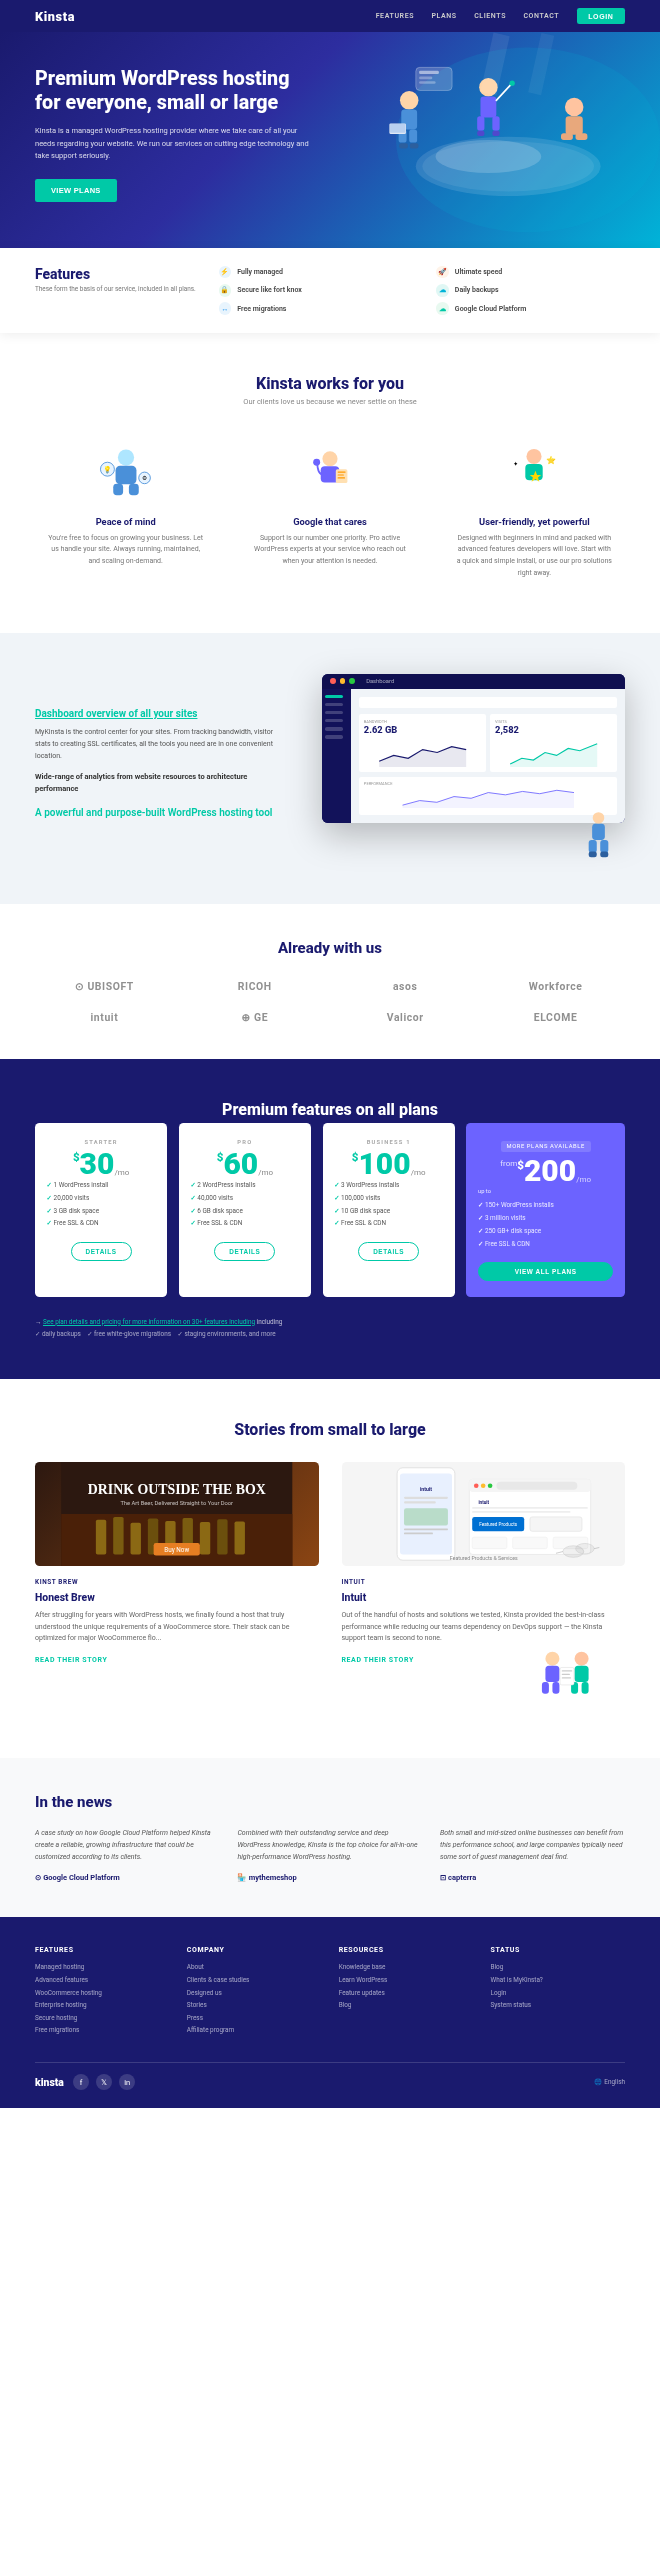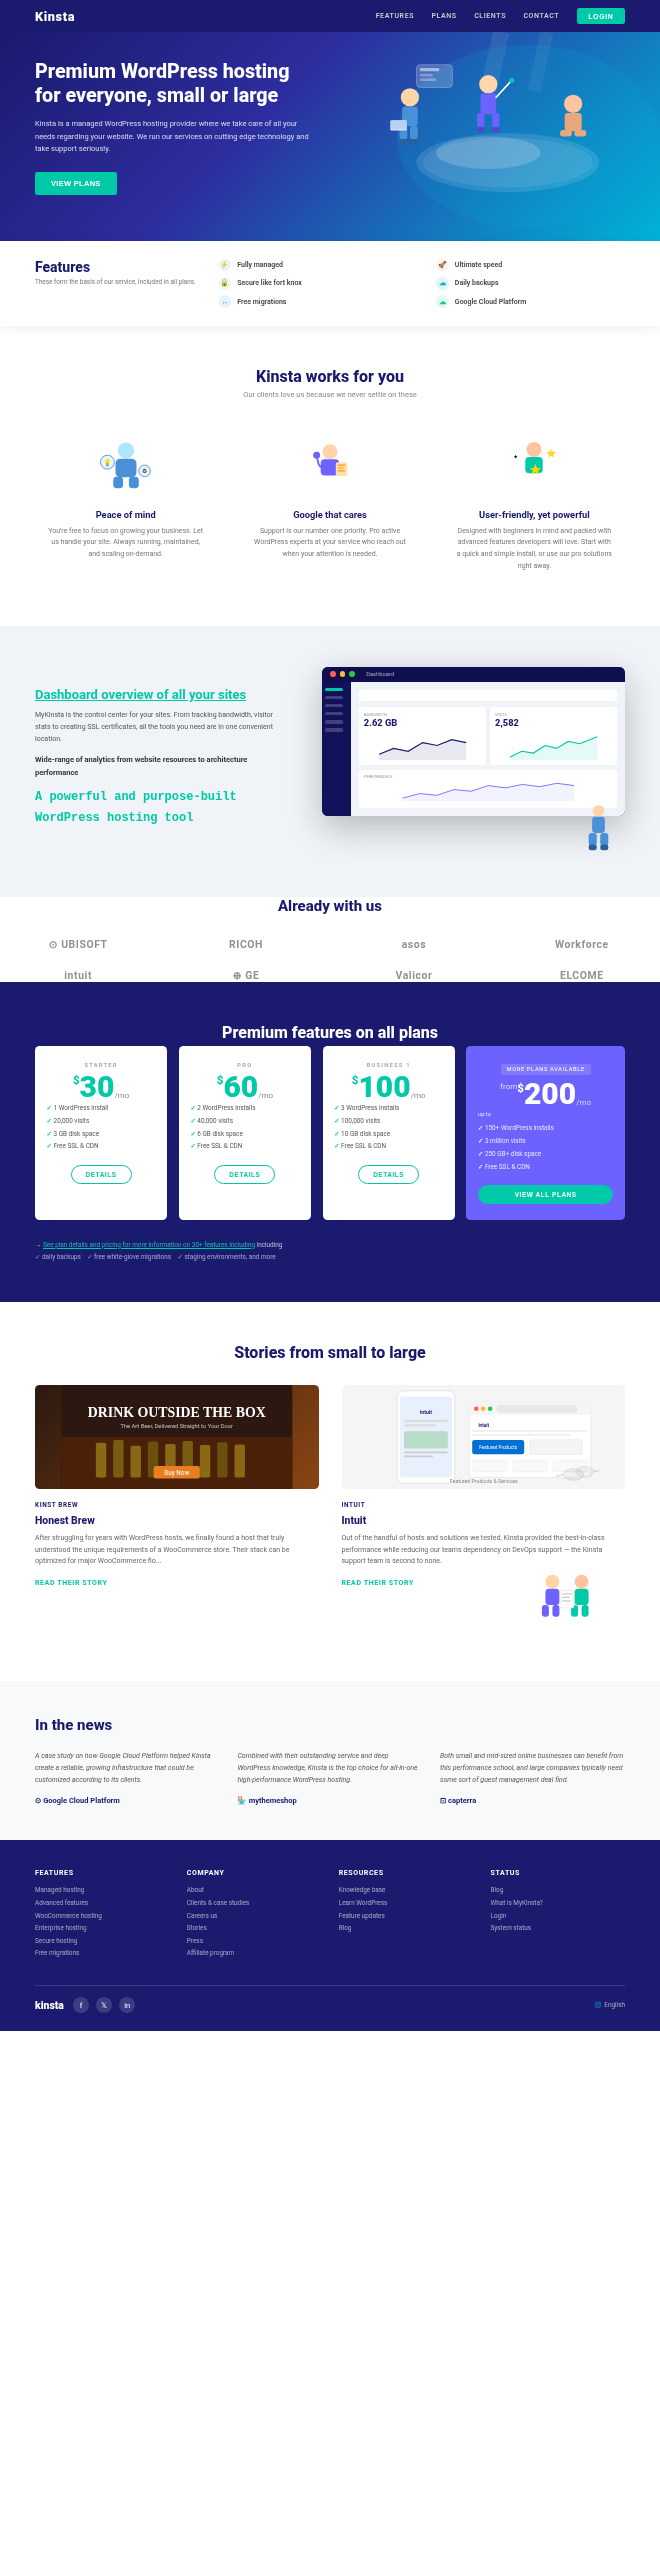--- a/index.html
+++ b/index.html
@@ -27,21 +27,21 @@
       font-weight: 700;
       letter-spacing: 0.6px;
       text-transform: uppercase;
       cursor: pointer;
       border: none;
     }
 
     
     .hero {
       background: linear-gradient(135deg, #1a1a6e 0%, #2d2d9f 40%, #00b4d8 100%);
-      padding: 28px 35px 46px;
+      padding: 35px 35px 46px;
       position: relative;
       overflow: hidden;
       min-height: 197px;
     }
     .hero-content { max-width: 278px; position: relative; z-index: 2; }
     .hero h1 { color: #fff; font-size: 19.7px; font-weight: 800; line-height: 1.2; margin-bottom: 10.4px; }
     .hero p { color: rgba(255,255,255,0.82); font-size: 7.5px; line-height: 1.7; margin-bottom: 16px; }
     .btn-primary {
       background: #00c9a7;
       color: #fff;
@@ -94,34 +94,35 @@
     
     .mykinsta-section {
       background: #f0f4f8;
       padding: 41px 35px;
       display: flex;
       align-items: center;
       gap: 35px;
     }
     .mykinsta-content { flex: 1; }
     .mykinsta-content h2 { font-size: 18.5px; font-weight: 800; color: #1a1a6e; line-height: 1.2; margin-bottom: 11.6px; }
-    .mykinsta-link { color: #00c9a7; font-size: 13px; font-weight: 700; text-decoration: underline; margin-bottom: 8px; display: block; }
+    .mykinsta-link { color: #00c9a7; font-size: 10px; font-weight: 700; text-decoration: underline; margin-bottom: 8px; display: block; }
     .mykinsta-content p { font-size: 7px; color: #555; line-height: 1.7; margin-bottom: 8px; }
     .mykinsta-content .bold-text { font-weight: 700; font-size: 7.5px; color: #333; margin-bottom: 8px; }
-    .mykinsta-content .tag-text { color: #00c9a7; font-size: 12px; font-weight: 600; font-family: Liberation Mono, monospace; }
+    .mykinsta-content .tag-text { color: #00c9a7; font-size: 10px; font-weight: 600; }
     .mykinsta-screenshot { flex: 1.2; }
     .dashboard-mockup {
       background: #1a1a6e;
       border-radius: 5.8px;
       overflow: hidden;
       box-shadow: 0 11.6px 35px rgba(0,0,0,0.25);
     }
 
     
     .clients-section {
+      padding: 35px;
       text-align: center;
       background: #fff;
     }
     .clients-section h2 { font-size: 15px; font-weight: 800; color: #1a1a6e; margin-bottom: 23px; }
     .clients-grid { display: grid; grid-template-columns: repeat(4, 1fr); gap: 17.4px 11.6px; align-items: center; }
     .client-logo { font-size: 10.4px; font-weight: 700; color: #555; opacity: 0.65; text-align: center; letter-spacing: 0.6px; }
 
     
     .plans-section {
       background: #1a1a6e;
@@ -750,21 +751,21 @@
         <li>Secure hosting</li>
         <li>Free migrations</li>
       </ul>
     </div>
 
     <div class="footer-col">
       <h4>COMPANY</h4>
       <ul>
         <li>About</li>
         <li>Clients &amp; case studies</li>
-        <li>Careers us</li>
+        <li>Designed us</li>
         <li>Stories</li>
         <li>Press</li>
         <li>Affiliate program</li>
       </ul>
     </div>
 
     <div class="footer-col">
       <h4>RESOURCES</h4>
       <ul>
         <li>Knowledge base</li>

